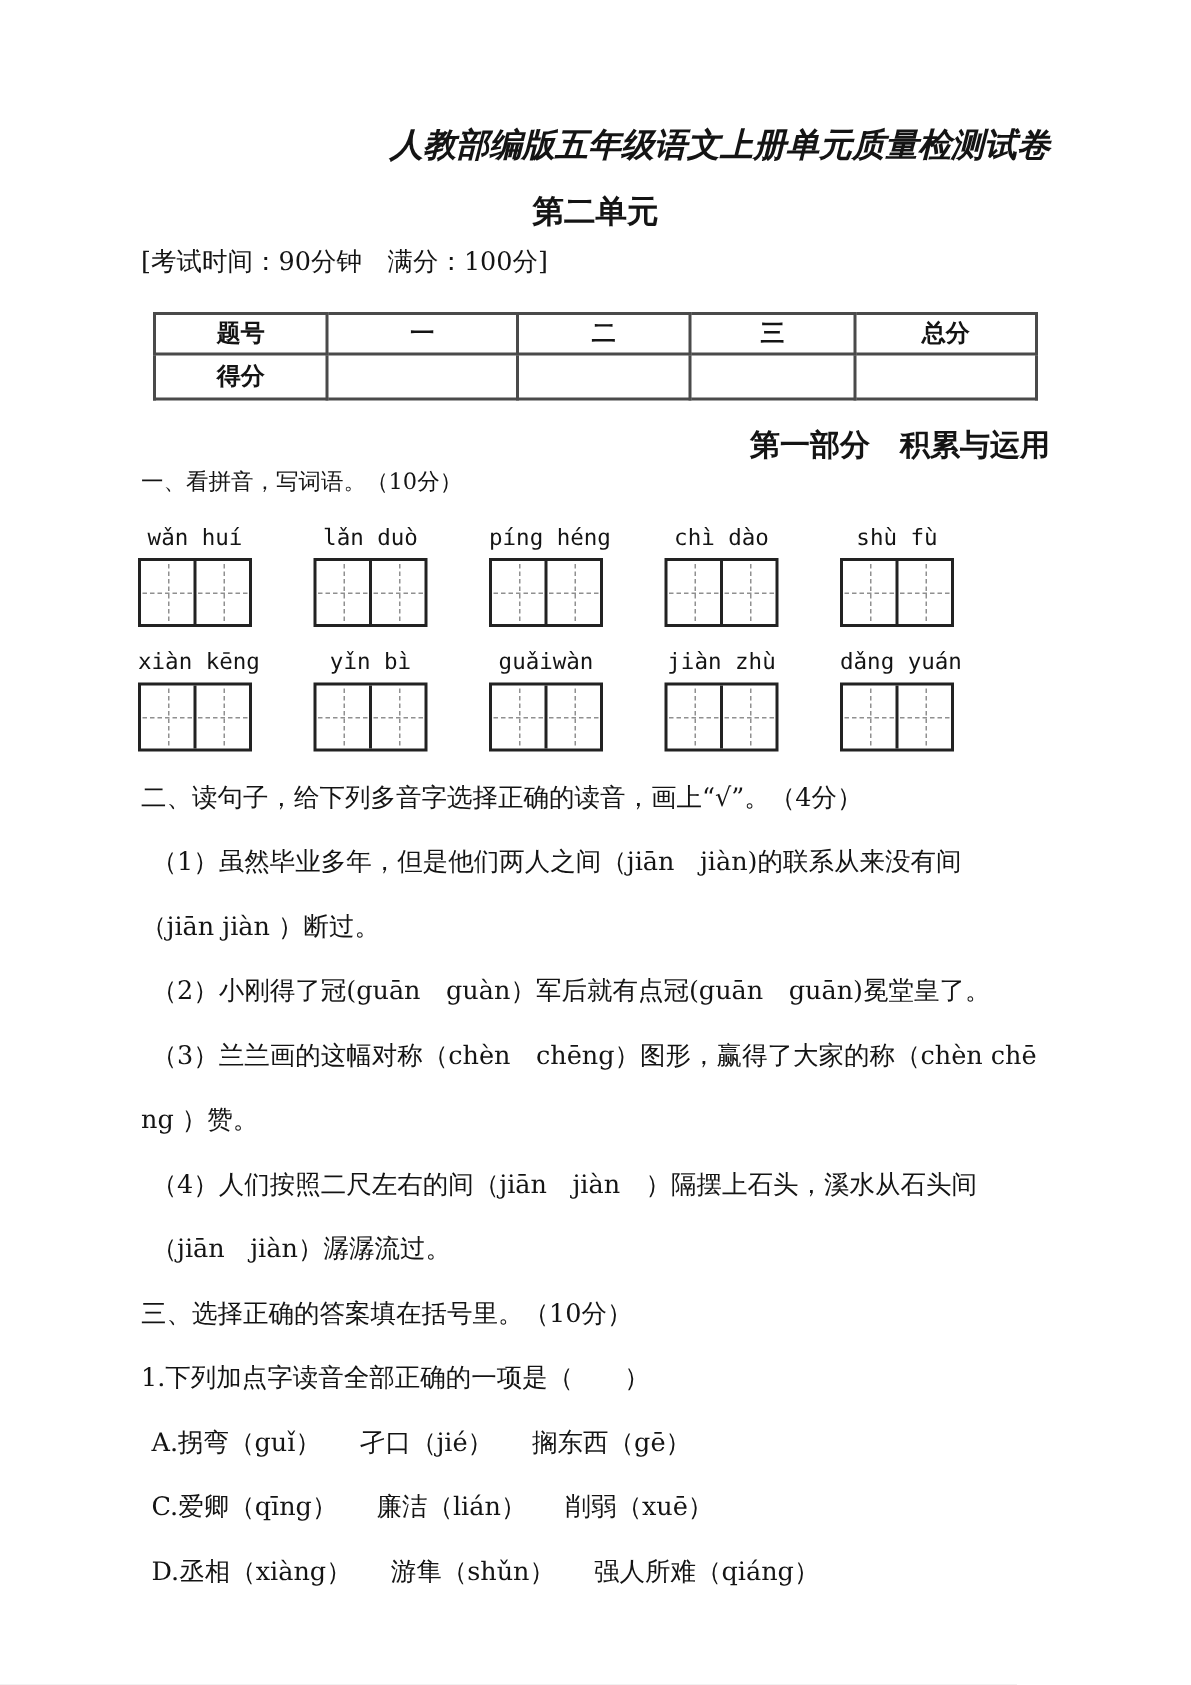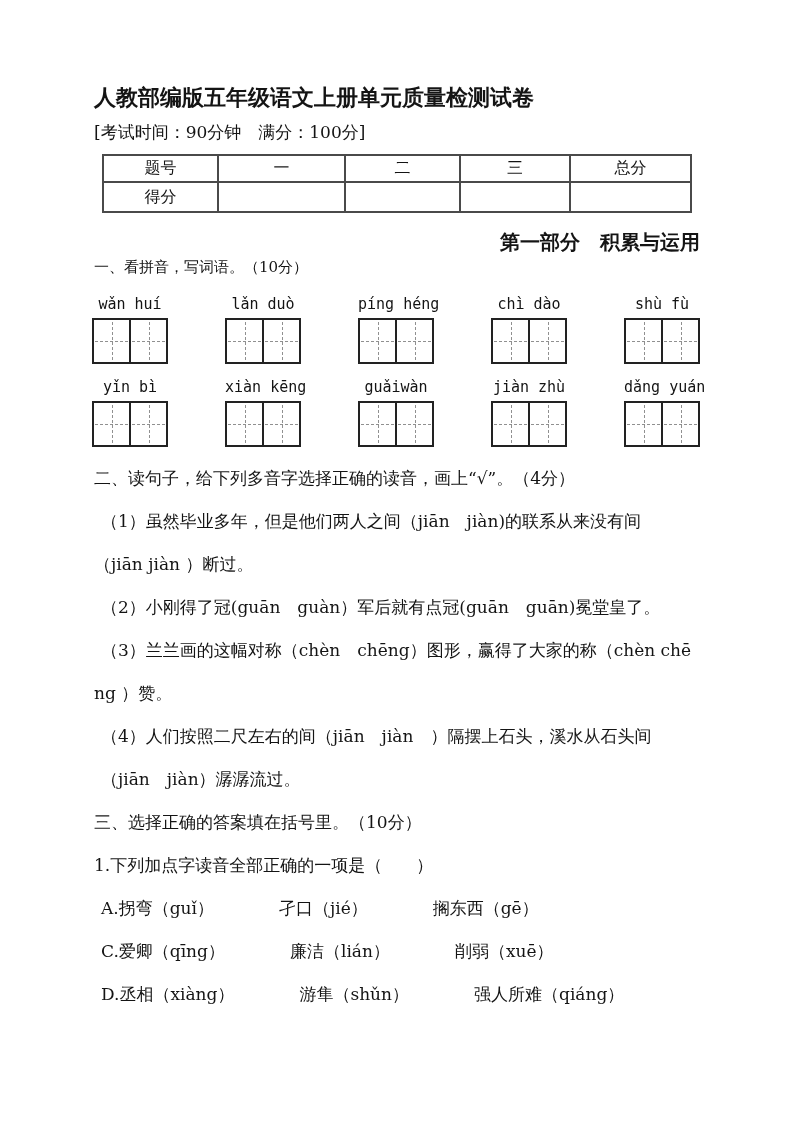--- a/index.html
+++ b/index.html
@@ -8,46 +8,48 @@
     width:794px; height:1123px;
     margin:0 auto;
     background:#ffffff;
     box-sizing:border-box;
     padding:84px 94px 0 94px;
     font-family:"DejaVu Serif", serif;
     color:#141414;
     overflow:hidden;
   }
   .title {
-    text-align:left;
+    text-align:right;
     font-family:"DejaVu Sans", sans-serif;
     font-weight:bold;
     font-size:22px;
     line-height:28px;
     white-space:nowrap;
+    font-style:italic;
   }
   .subtitle {
     text-align:center;
     font-family:"DejaVu Sans", sans-serif;
     font-weight:bold;
     font-size:21px;
     line-height:28px;
     margin-top:15px;
   }
   .exam-info {
     text-align:left;
     font-size:17px;
     line-height:22px;
     margin-top:9px;
   }
   table.score {
     border-collapse:collapse;
     table-layout:fixed;
-    margin:11px auto 0 auto;
+    margin:22px auto 0 auto;
     width:588px;
+    font-weight:bold;
   }
   table.score td {
     border:2px solid #4a4a4a;
     text-align:center;
     vertical-align:middle;
     font-size:16px;
     padding:0;
   }
   table.score tr.hdr td { height:25px; }
   table.score tr.blank td { height:28px; }
@@ -62,21 +64,20 @@
   .sec-instr {
     font-size:15px;
     line-height:24px;
     white-space:nowrap;
   }
   .word-row {
     display:flex;
     gap:41px;
     margin-top:15px;
     margin-left:-2px;
-    justify-content:space-between;
   }
   .word-row.second { margin-top:13px; }
   .word-group { width:76px; flex:0 0 76px; text-align:center; }
   .pinyin {
     display:block;
     font-family:"DejaVu Sans Mono", monospace;
     font-size:15px;
     line-height:20px;
     white-space:nowrap;
     margin-bottom:4px;
@@ -101,29 +102,30 @@
   }
   .lines {
     margin-top:10px;
     margin-right:-34px;
     font-size:17px;
     line-height:43px;
     white-space:nowrap;
   }
   .line { white-space:nowrap; }
   .line.indent { padding-left:7px; }
-  .opt { display:flex; gap:65px; }
+  .opt { display:flex; gap:26px; }
   .opt span { white-space:nowrap; }
 </style>
 </head>
 <body>
 
 <div class="page">
 
   <div class="title">人教部编版五年级语文上册单元质量检测试卷</div>
+  <div class="subtitle">第二单元</div>
   <div class="exam-info">[考试时间：90分钟　满分：100分]</div>
 
   <table class="score">
     <colgroup>
       <col style="width:115px">
         <col style="width:127px">
         <col style="width:115px">
         <col style="width:110px">
         <col style="width:121px">
     </colgroup>
@@ -182,28 +184,28 @@
       <span class="pinyin">shù fù</span>
       <div class="grid-pair">
         <div class="grid-cell"></div>
         <div class="grid-cell"></div>
       </div>
     </div>
   </div>
 
   <div class="word-row second">
     <div class="word-group">
+      <span class="pinyin">xiàn kēng</span>
+      <div class="grid-pair">
+        <div class="grid-cell"></div>
+        <div class="grid-cell"></div>
+      </div>
+    </div>
+    <div class="word-group">
       <span class="pinyin">yǐn bì</span>
-      <div class="grid-pair">
-        <div class="grid-cell"></div>
-        <div class="grid-cell"></div>
-      </div>
-    </div>
-    <div class="word-group">
-      <span class="pinyin">xiàn kēng</span>
       <div class="grid-pair">
         <div class="grid-cell"></div>
         <div class="grid-cell"></div>
       </div>
     </div>
     <div class="word-group">
       <span class="pinyin">guǎiwàn</span>
       <div class="grid-pair">
         <div class="grid-cell"></div>
         <div class="grid-cell"></div>

